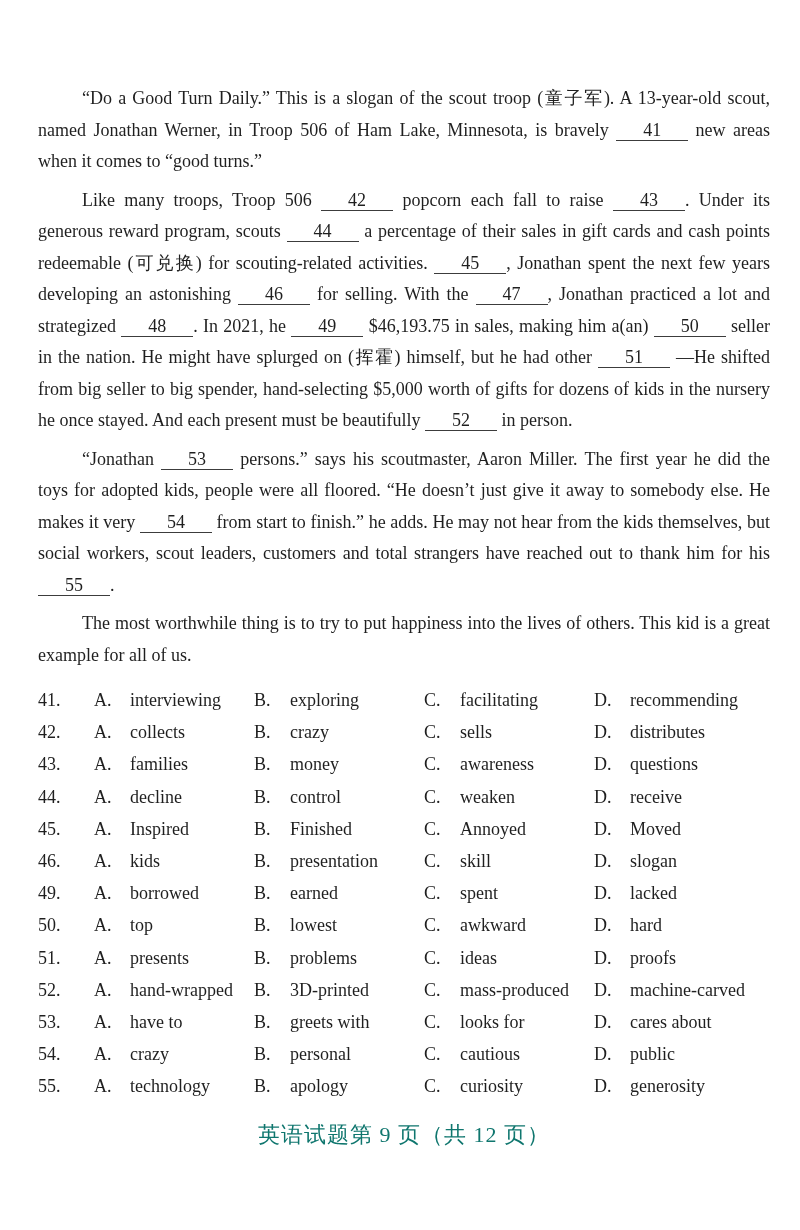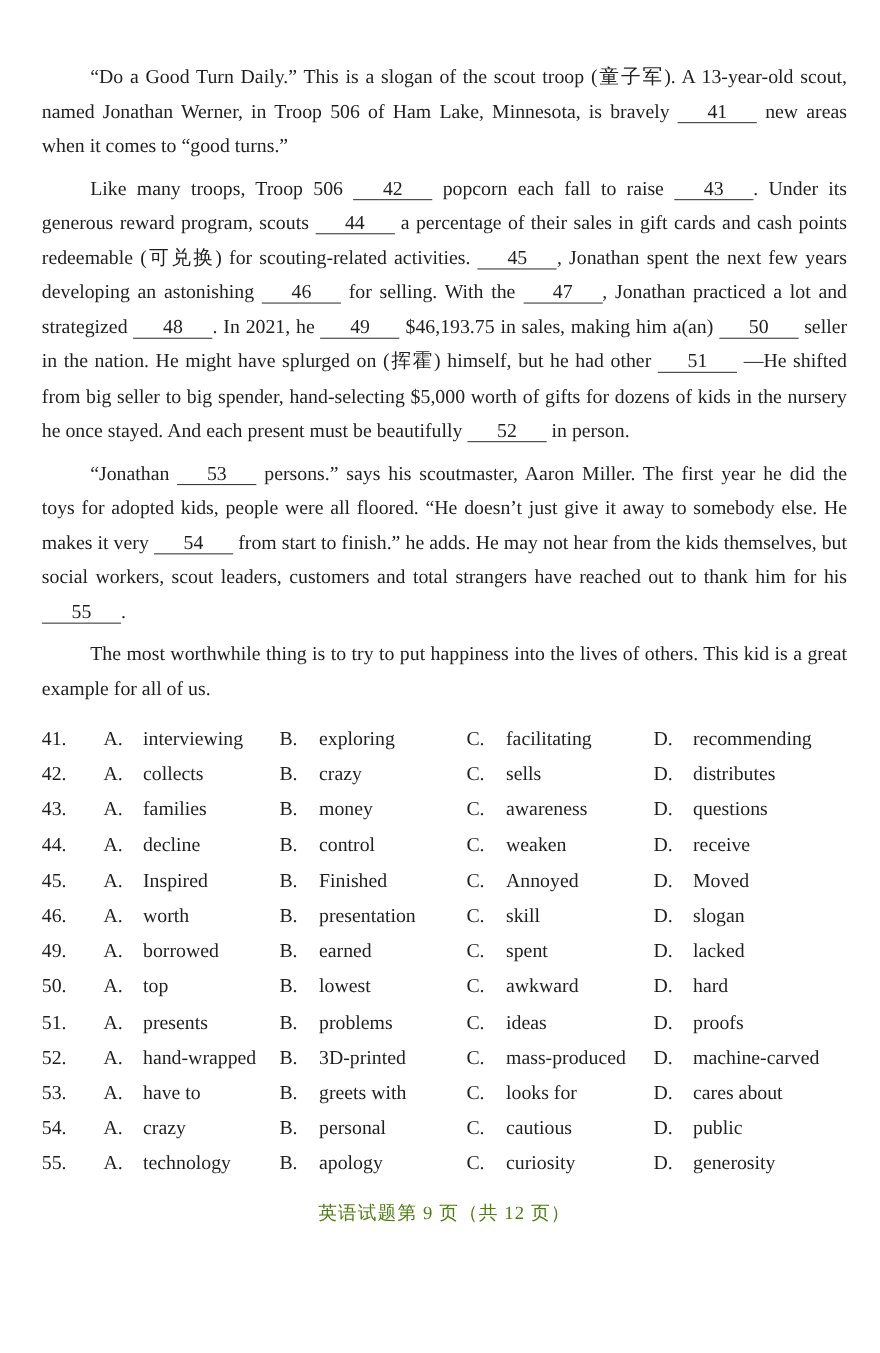--- a/index.html
+++ b/index.html
@@ -9,21 +9,21 @@
     width: 800px;
     height: 1230px;
     overflow: hidden;
     font-family: "Liberation Serif", "DejaVu Serif", serif;
     color: #1f1f1f;
   }
   .page {
     box-sizing: border-box;
     width: 800px;
     height: 970px;
-    padding: 54px 30px 0 38px;
+    padding: 83px 30px 0 38px;
   }
   .passage p.para {
     margin: 0 0 7px 0;
     font-size: 18px;
     line-height: 31.5px;
     text-align: justify;
     text-indent: 44px;
   }
   .blank {
     display: inline-block;
@@ -47,22 +47,22 @@
     line-height: 32.2px;
   }
   .opt-num { text-align: left; }
   .opt-letter {
     display: inline-block;
     width: 36px;
   }
   .footer {
     text-align: center;
     margin-top: 18px;
-    font-size: 17px;
-    color: #4d7c0f;
+    font-size: 22px;
+    color: #0f766e;
     letter-spacing: 1px;
   }
 </style>
 </head>
 <body>
 
 <div class="page">
   <div class="passage">
       <p class="para"><span>“Do a Good Turn Daily.” This is a slogan of the scout troop (童子军). A 13-year-old scout, named Jonathan Werner, in Troop 506 of Ham Lake, Minnesota, is bravely </span><span class="blank">41</span><span> new areas when it comes to “good turns.”</span></p>
       <p class="para"><span>Like many troops, Troop 506 </span><span class="blank">42</span><span> popcorn each fall to raise </span><span class="blank">43</span><span>. Under its generous reward program, scouts </span><span class="blank">44</span><span> a percentage of their sales in gift cards and cash points redeemable (可兑换) for scouting-related activities. </span><span class="blank">45</span><span>, Jonathan spent the next few years developing an astonishing </span><span class="blank">46</span><span> for selling. With the </span><span class="blank">47</span><span>, Jonathan practiced a lot and strategized </span><span class="blank">48</span><span>. In 2021, he </span><span class="blank">49</span><span> $46,193.75 in sales, making him a(an) </span><span class="blank">50</span><span> seller in the nation. He might have splurged on (挥霍) himself, but he had other </span><span class="blank">51</span><span> —He shifted from big seller to big spender, hand-selecting $5,000 worth of gifts for dozens of kids in the nursery he once stayed. And each present must be beautifully </span><span class="blank">52</span><span> in person.</span></p>
@@ -100,21 +100,21 @@
       </div>
       <div class="opt-row">
         <div class="opt-num">45.</div>
         <div class="opt-cell"><span class="opt-letter">A.</span><span class="opt-text">Inspired</span></div>
         <div class="opt-cell"><span class="opt-letter">B.</span><span class="opt-text">Finished</span></div>
         <div class="opt-cell"><span class="opt-letter">C.</span><span class="opt-text">Annoyed</span></div>
         <div class="opt-cell"><span class="opt-letter">D.</span><span class="opt-text">Moved</span></div>
       </div>
       <div class="opt-row">
         <div class="opt-num">46.</div>
-        <div class="opt-cell"><span class="opt-letter">A.</span><span class="opt-text">worth</span></div>
+        <div class="opt-cell"><span class="opt-letter">A.</span><span class="opt-text">kids</span></div>
         <div class="opt-cell"><span class="opt-letter">B.</span><span class="opt-text">presentation</span></div>
         <div class="opt-cell"><span class="opt-letter">C.</span><span class="opt-text">skill</span></div>
         <div class="opt-cell"><span class="opt-letter">D.</span><span class="opt-text">slogan</span></div>
       </div>
       <div class="opt-row">
         <div class="opt-num">49.</div>
         <div class="opt-cell"><span class="opt-letter">A.</span><span class="opt-text">borrowed</span></div>
         <div class="opt-cell"><span class="opt-letter">B.</span><span class="opt-text">earned</span></div>
         <div class="opt-cell"><span class="opt-letter">C.</span><span class="opt-text">spent</span></div>
         <div class="opt-cell"><span class="opt-letter">D.</span><span class="opt-text">lacked</span></div>

